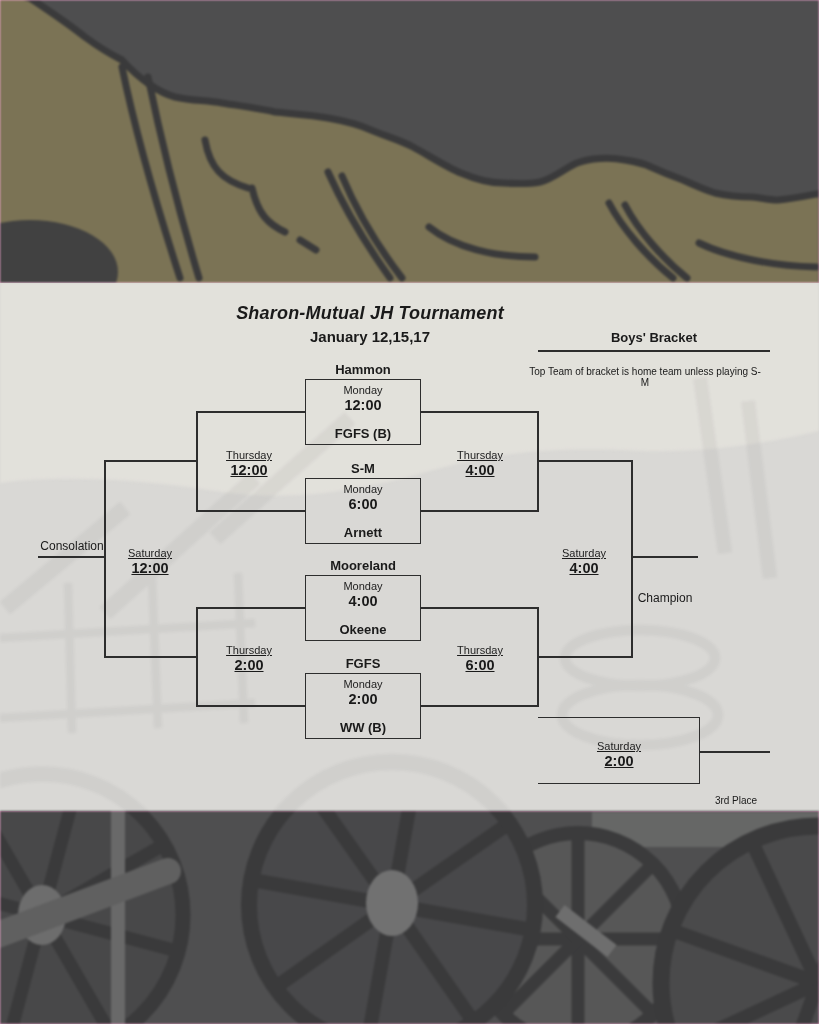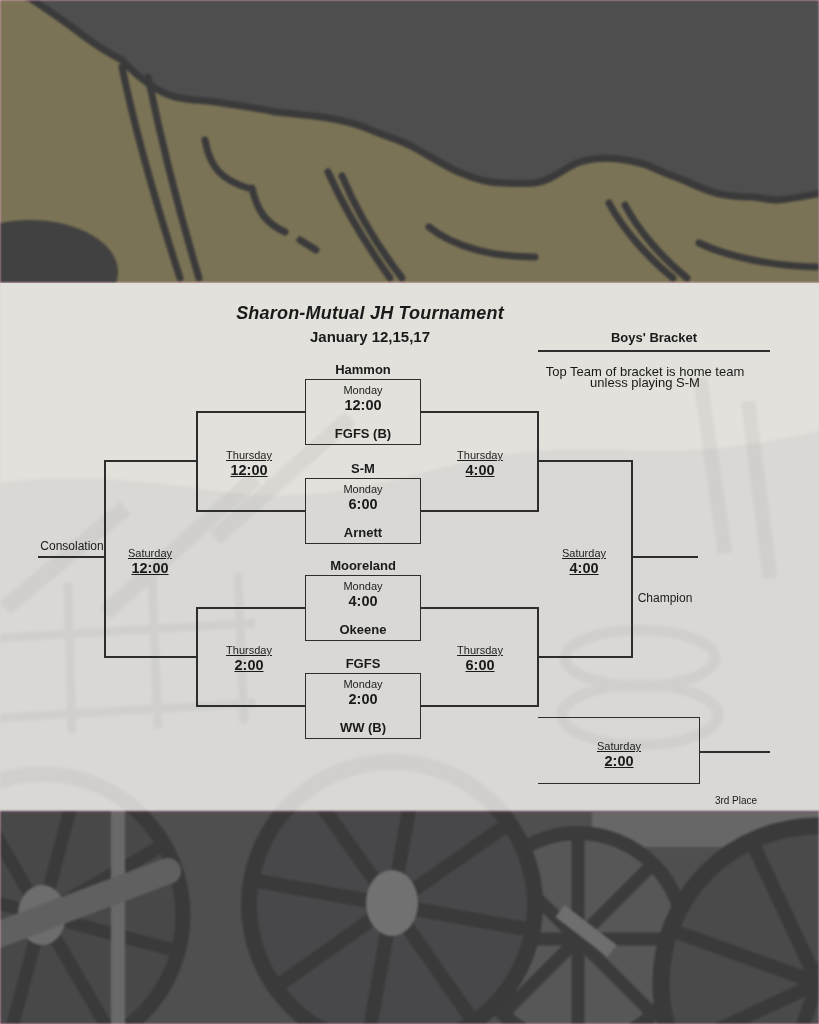--- a/index.html
+++ b/index.html
@@ -27,21 +27,21 @@
   .third-box{position:absolute;left:538px;top:717px;width:162px;height:67px;
     border:1.5px solid #2d2d2d;border-left:none;box-sizing:border-box;}
 
   .title{position:absolute;left:135px;top:303px;width:470px;text-align:center;
     font-size:18px;font-weight:700;font-style:italic;letter-spacing:.2px;}
   .dates{position:absolute;left:135px;top:328px;width:470px;text-align:center;
     font-size:15px;font-weight:700;}
   .btitle{position:absolute;left:538px;top:330px;width:232px;text-align:center;
     font-size:13px;font-weight:700;}
   .note{position:absolute;left:528px;top:366px;width:234px;text-align:center;
-    font-size:13px;line-height:11px;color:#191919;}
+    font-size:10px;line-height:11px;color:#191919;}
 </style>
 </head>
 <body>
 
 <div class="stage">
 
   <svg class="bg" width="819" height="283" viewBox="0 0 819 283">
     <rect x="0" y="0" width="819" height="283" fill="#4e4e4f"></rect>
     <path d="M-10 -12 L30 -2
              C45 8, 70 25, 85 37 C100 48, 112 55, 122 60

